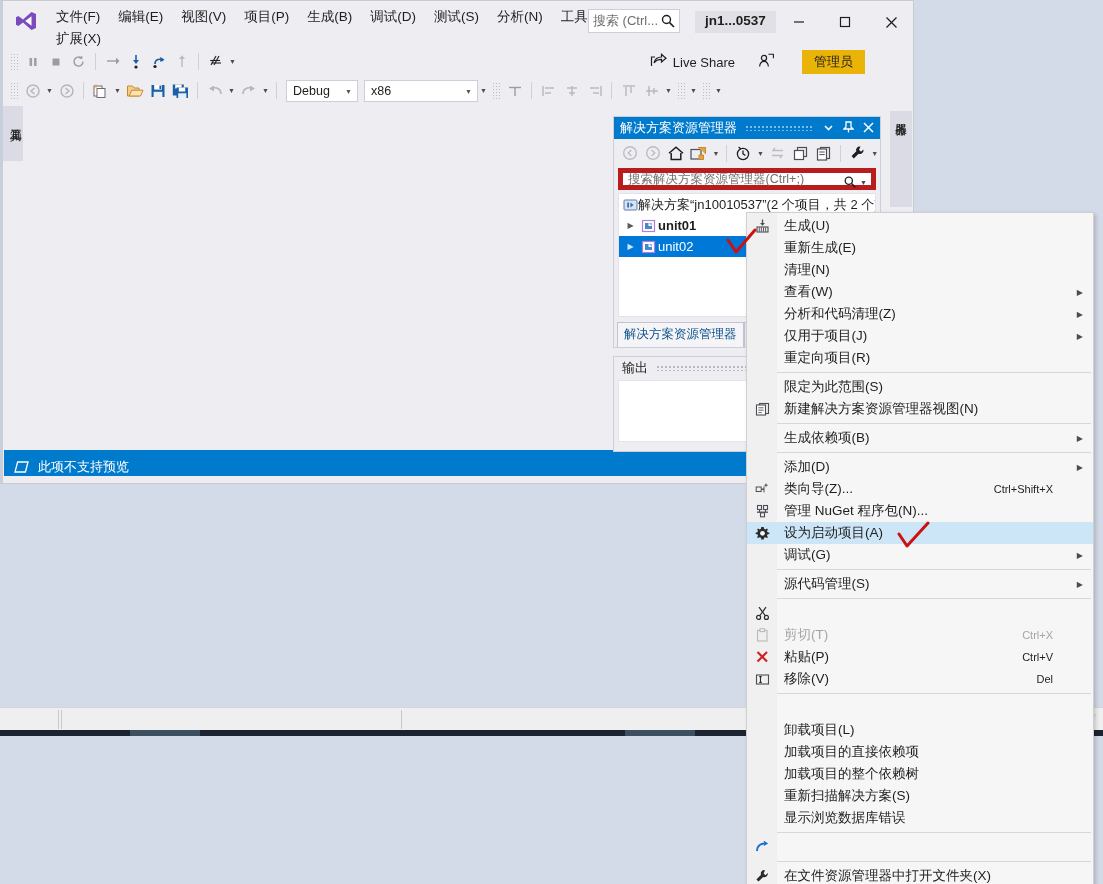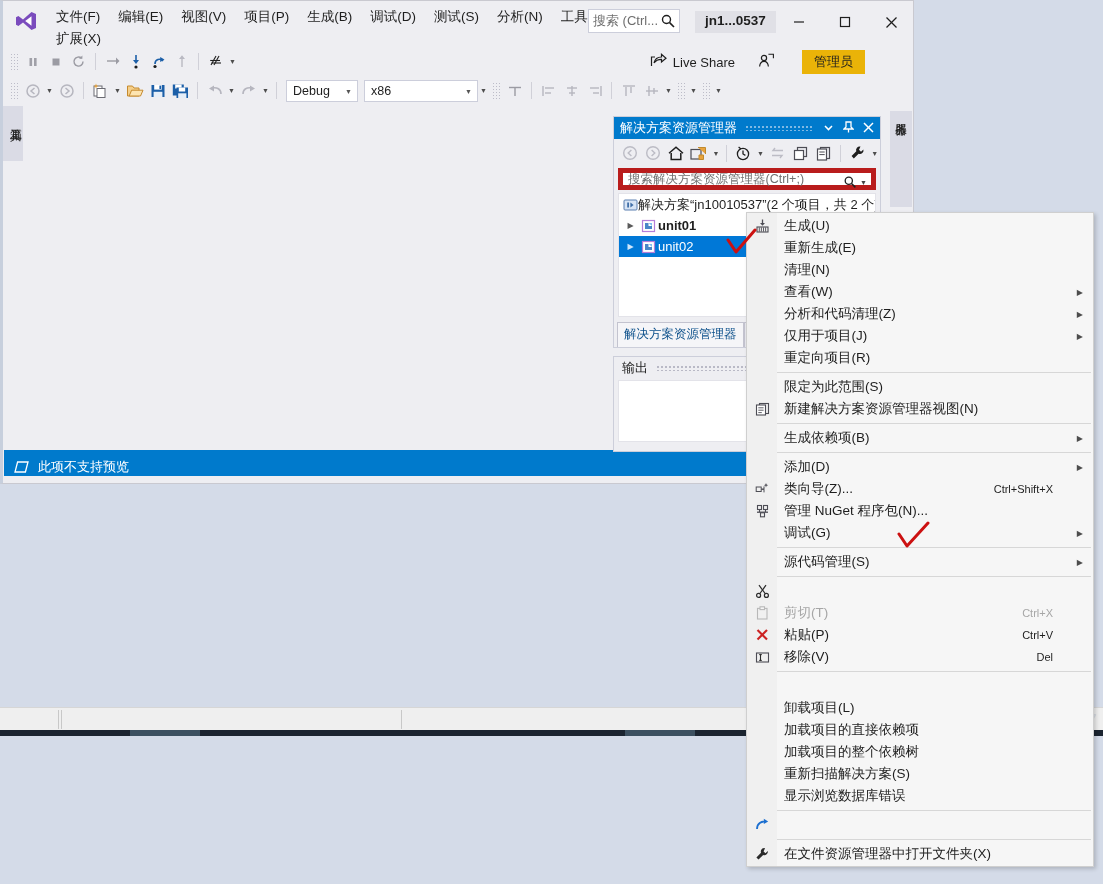--- a/index.html
+++ b/index.html
@@ -795,20 +795,29 @@
           <rect x="8.5" y="1.5" width="4" height="4" fill="none" stroke="#4d4d55" stroke-width="1.1"></rect>
           <line x1="4.5" y1="5.6" x2="4.5" y2="8" stroke="#4d4d55" stroke-width="1.1"></line>
           <line x1="10.5" y1="5.6" x2="10.5" y2="8" stroke="#4d4d55" stroke-width="1.1"></line>
           <line x1="2" y1="8.2" x2="13" y2="8.2" stroke="#4d4d55" stroke-width="1.3"></line>
           <rect x="5.5" y="8.8" width="4" height="4" fill="none" stroke="#4d4d55" stroke-width="1.1"></rect>
         </svg>
       </span>
       <span class="mi-label">管理 NuGet 程序包(N)...</span>
     </div>
 
+    <div class="mi selected">
+      <span class="mi-icon">
+        <svg width="15" height="15" viewBox="0 0 15 15">
+          <path d="M7.5 1 L8.7 1 L9.1 2.8 L10.4 3.4 L12 2.5 L12.9 3.4 L12 5 L12.6 6.3 L14.4 6.7 L14.4 7.9 L12.6 8.3 L12 9.6 L12.9 11.2 L12 12.1 L10.4 11.2 L9.1 11.8 L8.7 13.6 L7.5 13.6 L6.3 13.6 L5.9 11.8 L4.6 11.2 L3 12.1 L2.1 11.2 L3 9.6 L2.4 8.3 L0.6 7.9 L0.6 6.7 L2.4 6.3 L3 5 L2.1 3.4 L3 2.5 L4.6 3.4 L5.9 2.8 L6.3 1 Z" fill="#2b2b2b"></path>
+          <circle cx="7.5" cy="7.3" r="2.4" fill="#f6f6f6"></circle>
+        </svg>
+      </span>
+      <span class="mi-label">设为启动项目(A)</span>
+    </div>
 
     <div class="mi">
       <span class="mi-icon"></span>
       <span class="mi-label">调试(G)</span>
       <span class="mi-sub">▶</span>
     </div>
 
     <div class="msep"></div>
 
     <div class="mi">

